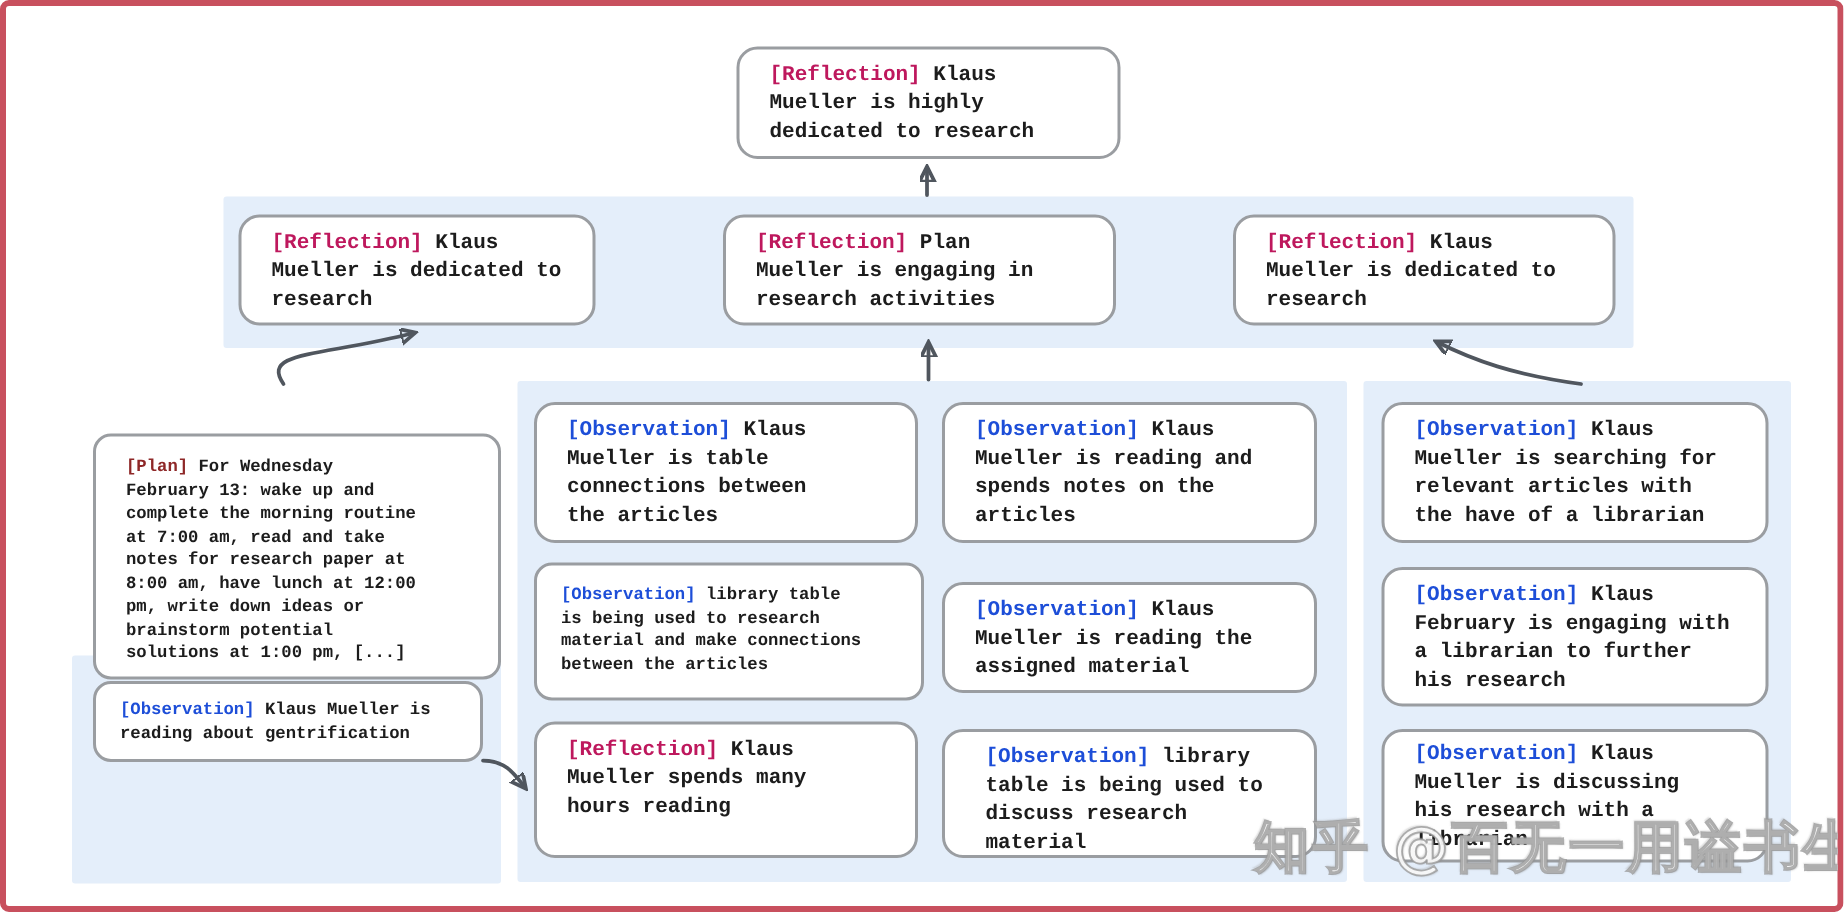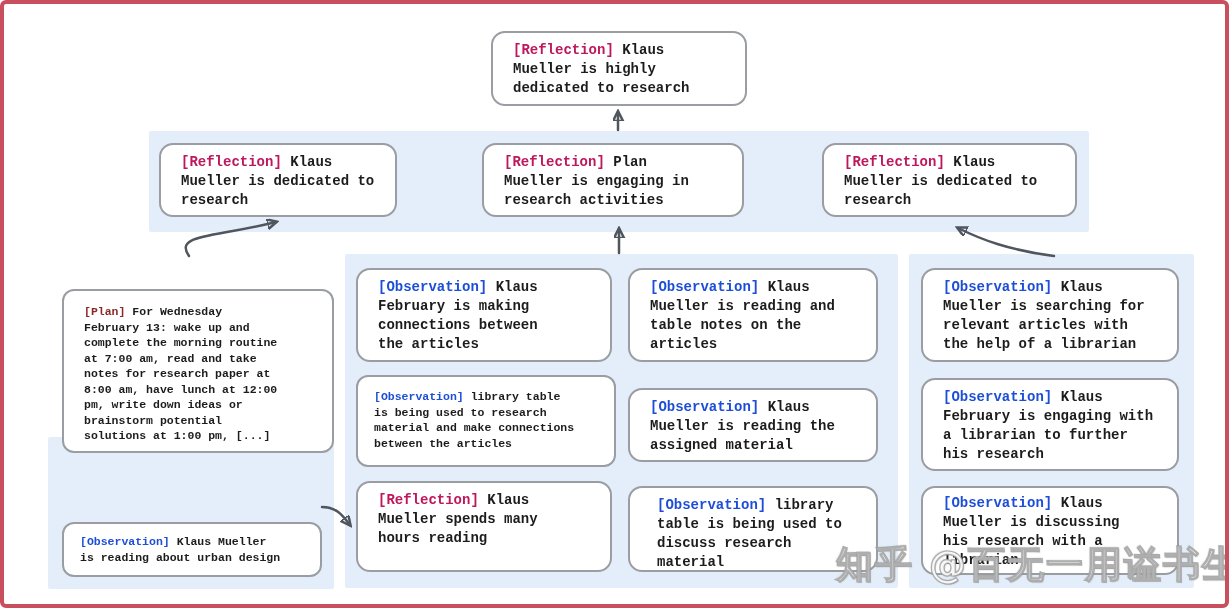--- a/index.html
+++ b/index.html
@@ -91,72 +91,72 @@
 February 13: wake up and
 complete the morning routine
 at 7:00 am, read and take
 notes for research paper at
 8:00 am, have lunch at 12:00
 pm, write down ideas or
 brainstorm potential
 solutions at 1:00 pm, [...]</span>
   </div>
 
-  <div class="node sm" id="n-ol2">
+  <div class="node sm" id="n-ol1">
     <span class="tag t-observation">[Observation]</span>
-    <span class="txt">Klaus Mueller
-is reading about urban design</span>
+    <span class="txt">Klaus Mueller is
+reading about gentrification</span>
   </div>
 
   <div class="node" id="n-m1">
     <span class="tag t-observation">[Observation]</span>
     <span class="txt">Klaus
-February is making
+Mueller is table
 connections between
 the articles</span>
   </div>
   <div class="node sm" id="n-m2">
     <span class="tag t-observation">[Observation]</span>
     <span class="txt">library table
 is being used to research
 material and make connections
 between the articles</span>
   </div>
   <div class="node" id="n-m3">
     <span class="tag t-reflection">[Reflection]</span>
     <span class="txt">Klaus
 Mueller spends many
 hours reading</span>
   </div>
   <div class="node" id="n-m4">
     <span class="tag t-observation">[Observation]</span>
     <span class="txt">Klaus
 Mueller is reading and
-table notes on the
+spends notes on the
 articles</span>
   </div>
   <div class="node" id="n-m5">
     <span class="tag t-observation">[Observation]</span>
     <span class="txt">Klaus
 Mueller is reading the
 assigned material</span>
   </div>
   <div class="node" id="n-m6">
     <span class="tag t-observation">[Observation]</span>
     <span class="txt">library
 table is being used to
 discuss research material</span>
   </div>
 
   <div class="node" id="n-rb1">
     <span class="tag t-observation">[Observation]</span>
     <span class="txt">Klaus
 Mueller is searching for
 relevant articles with
-the help of a librarian</span>
+the have of a librarian</span>
   </div>
   <div class="node" id="n-rb2">
     <span class="tag t-observation">[Observation]</span>
     <span class="txt">Klaus
 February is engaging with
 a librarian to further
 his research</span>
   </div>
   <div class="node" id="n-rb3">
     <span class="tag t-observation">[Observation]</span>

